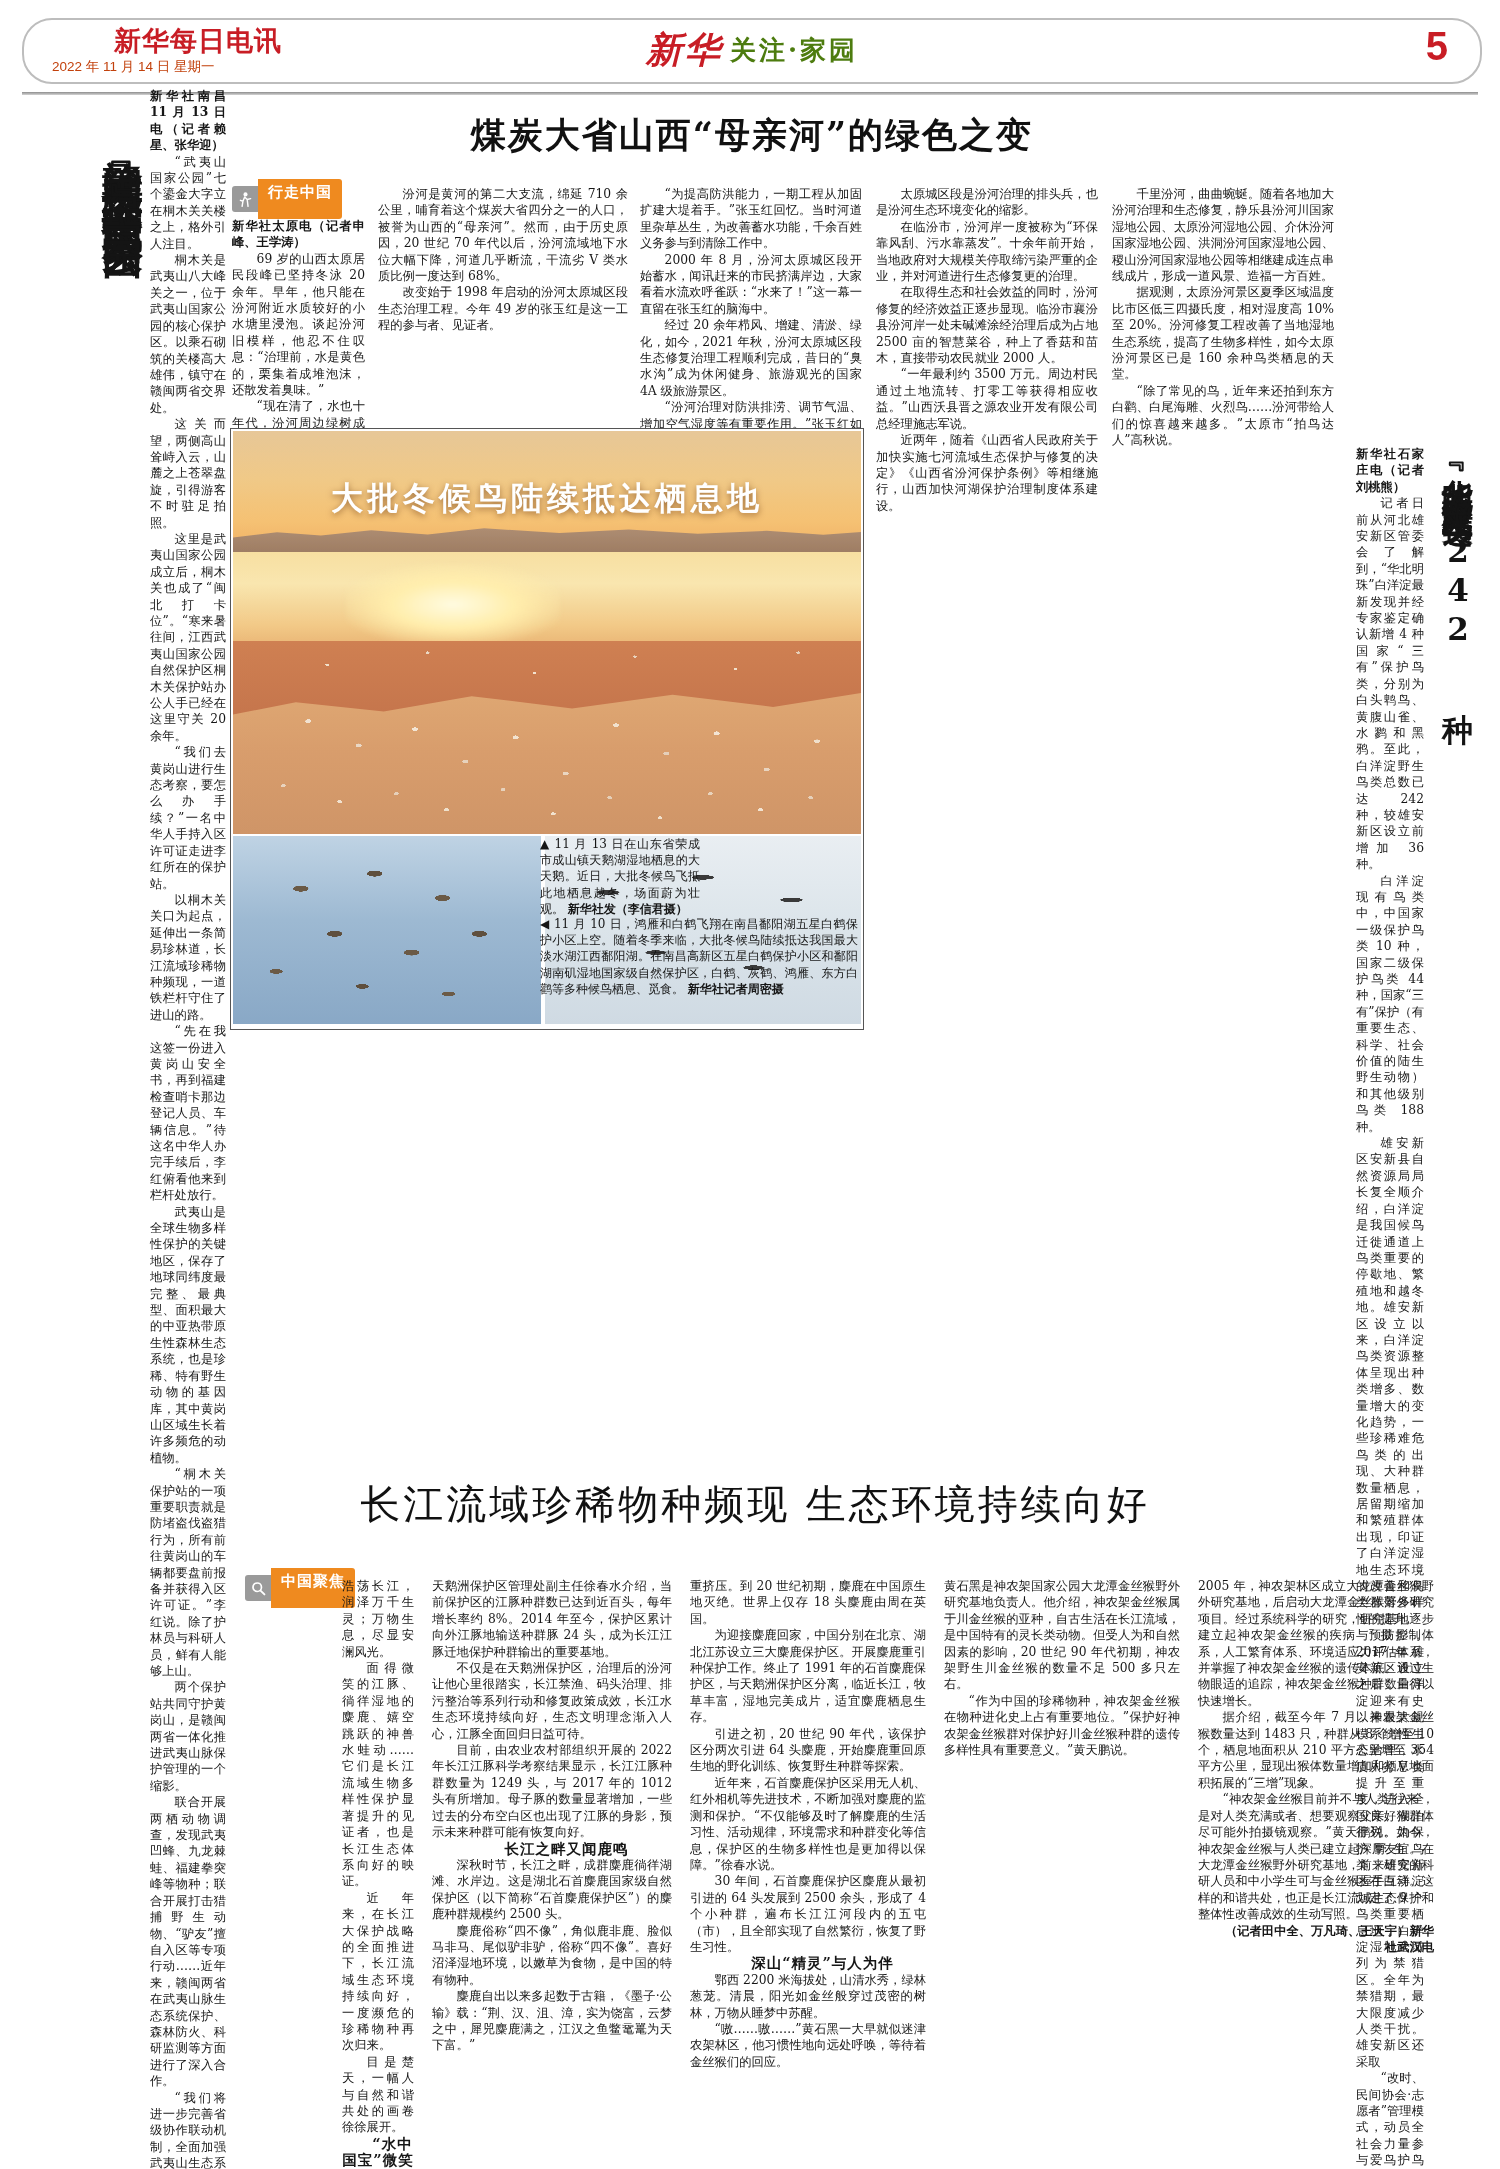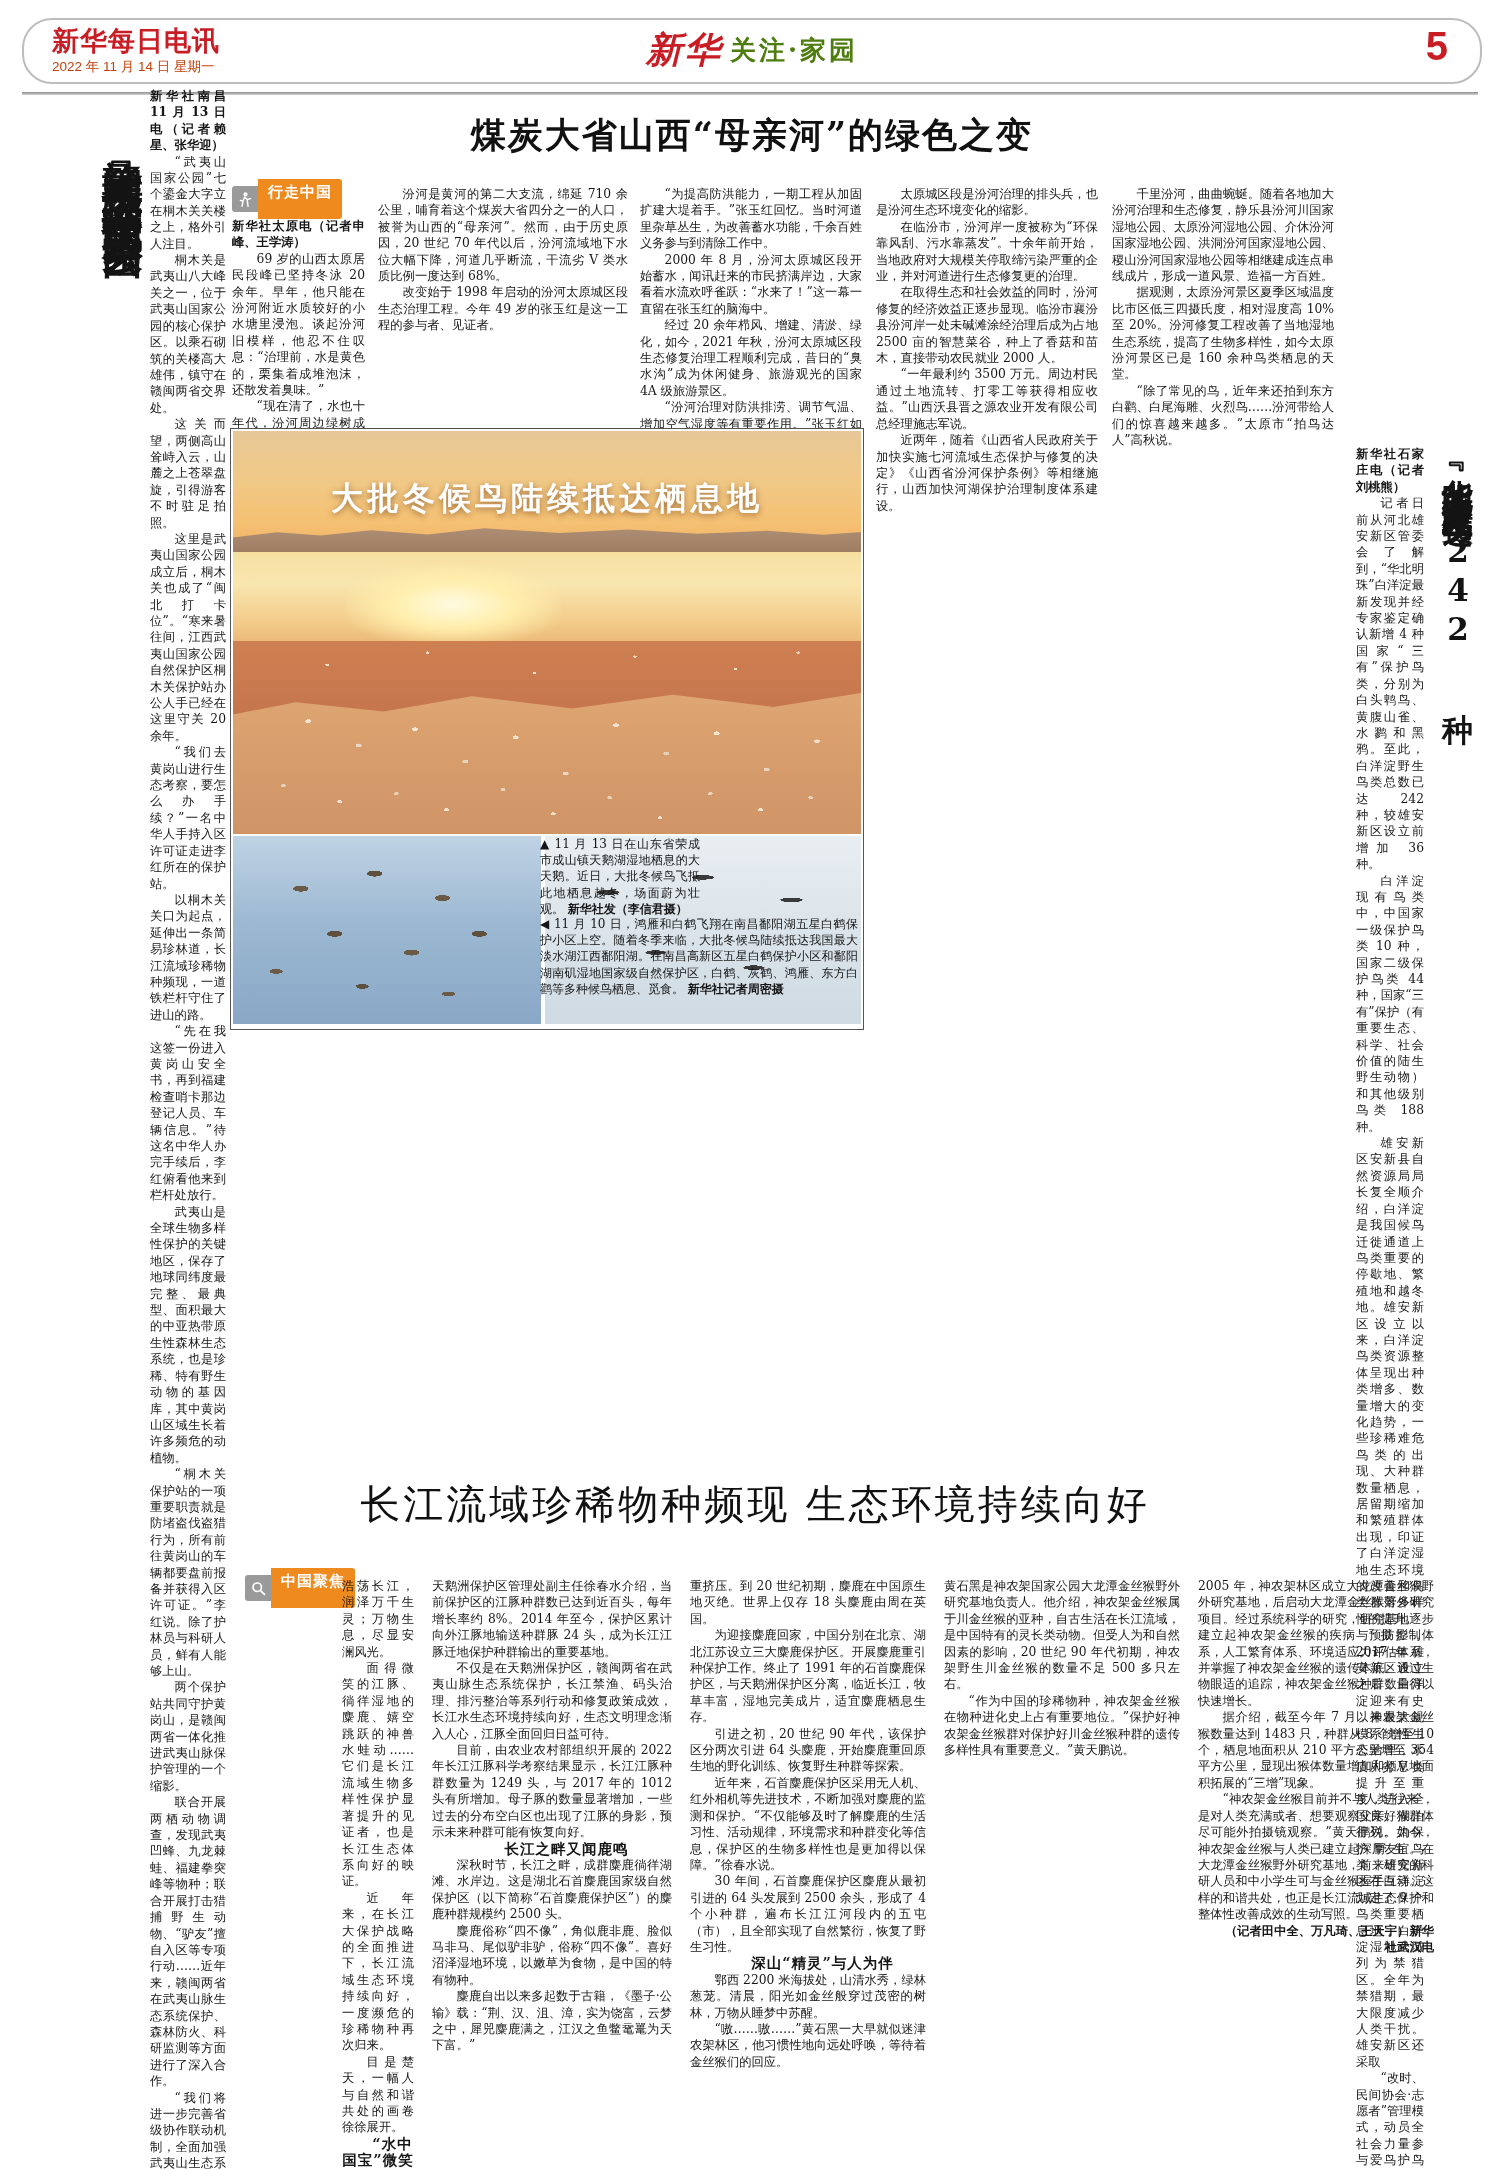--- a/index.html
+++ b/index.html
@@ -18,21 +18,21 @@
     position:absolute;left:22px;top:18px;width:1456px;height:62px;
     border:2px solid #bdbdbd;border-radius:30px;
     background:#fff;
   }
   .mast-logo{
     position:absolute;left:28px;top:6px;width:230px;
   }
   .mast-logo .cn{
     font-family:"DejaVu Serif","Liberation Serif",serif;
     font-weight:bold;color:#c81d25;font-size:27px;letter-spacing:1px;
-    line-height:30px;white-space:nowrap;
+    line-height:30px;white-space:nowrap;text-align:right;
   }
   .mast-logo .date{
     font-family:"Liberation Sans","DejaVu Sans",sans-serif;
     font-size:13.5px;color:#c2410c;margin-top:2px;white-space:nowrap;
   }
   .mast-center{
     position:absolute;left:0;right:0;top:6px;text-align:center;
   }
   .mast-center .xh{
     display:inline-block;color:#c81d25;font-weight:bold;font-size:36px;
@@ -378,21 +378,21 @@
     <p class="lead">浩荡长江，润泽万千生灵；万物生息，尽显安澜风光。</p>
     <p>面得微笑的江豚、徜徉湿地的麋鹿、嬉空跳跃的神兽水蛙动……它们是长江流域生物多样性保护显著提升的见证者，也是长江生态体系向好的映证。</p>
     <p>近年来，在长江大保护战略的全面推进下，长江流域生态环境持续向好，一度濒危的珍稀物种再次归来。</p>
     <p>目是楚天，一幅人与自然和谐共处的画卷徐徐展开。</p>
     <p class="subhead">“水中国宝”微笑归来</p>
 
   </div>
 
   <div class="col" style="left:432px;top:1578px;width:240px;">
     <p class="noind">天鹅洲保护区管理处副主任徐春水介绍，当前保护区的江豚种群数已达到近百头，每年增长率约 8%。2014 年至今，保护区累计向外江豚地输送种群豚 24 头，成为长江江豚迁地保护种群输出的重要基地。</p>
-    <p>不仅是在天鹅洲保护区，赣闽两省在武夷山脉生态系统保护，长江禁渔、码头治理、排污整治等系列行动和修复政策成效，长江水生态环境持续向好，生态文明理念渐入人心，江豚全面回归日益可待。</p>
+    <p>不仅是在天鹅洲保护区，治理后的汾河让他心里很踏实，长江禁渔、码头治理、排污整治等系列行动和修复政策成效，长江水生态环境持续向好，生态文明理念渐入人心，江豚全面回归日益可待。</p>
     <p>目前，由农业农村部组织开展的 2022 年长江江豚科学考察结果显示，长江江豚种群数量为 1249 头，与 2017 年的 1012 头有所增加。母子豚的数量显著增加，一些过去的分布空白区也出现了江豚的身影，预示未来种群可能有恢复向好。</p>
     <p class="subhead">长江之畔又闻鹿鸣</p>
     <p>深秋时节，长江之畔，成群麋鹿徜徉湖滩、水岸边。这是湖北石首麋鹿国家级自然保护区（以下简称“石首麋鹿保护区”）的麋鹿种群规模约 2500 头。</p>
     <p>麋鹿俗称“四不像”，角似鹿非鹿、脸似马非马、尾似驴非驴，俗称“四不像”。喜好沼泽湿地环境，以嫩草为食物，是中国的特有物种。</p>
     <p>麋鹿自出以来多起数于古籍，《墨子·公输》载：“荆、汉、沮、漳，实为饶富，云梦之中，犀兕麋鹿满之，江汉之鱼鳖鼋鼍为天下富。”</p>
   </div>
 
   <div class="col" style="left:690px;top:1578px;width:236px;">
     <p class="noind">重挤压。到 20 世纪初期，麋鹿在中国原生地灭绝。世界上仅存 18 头麋鹿由周在英国。</p>
     <p>为迎接麋鹿回家，中国分别在北京、湖北江苏设立三大麋鹿保护区。开展麋鹿重引种保护工作。终止了 1991 年的石首麋鹿保护区，与天鹅洲保护区分离，临近长江，牧草丰富，湿地完美成片，适宜麋鹿栖息生存。</p>

